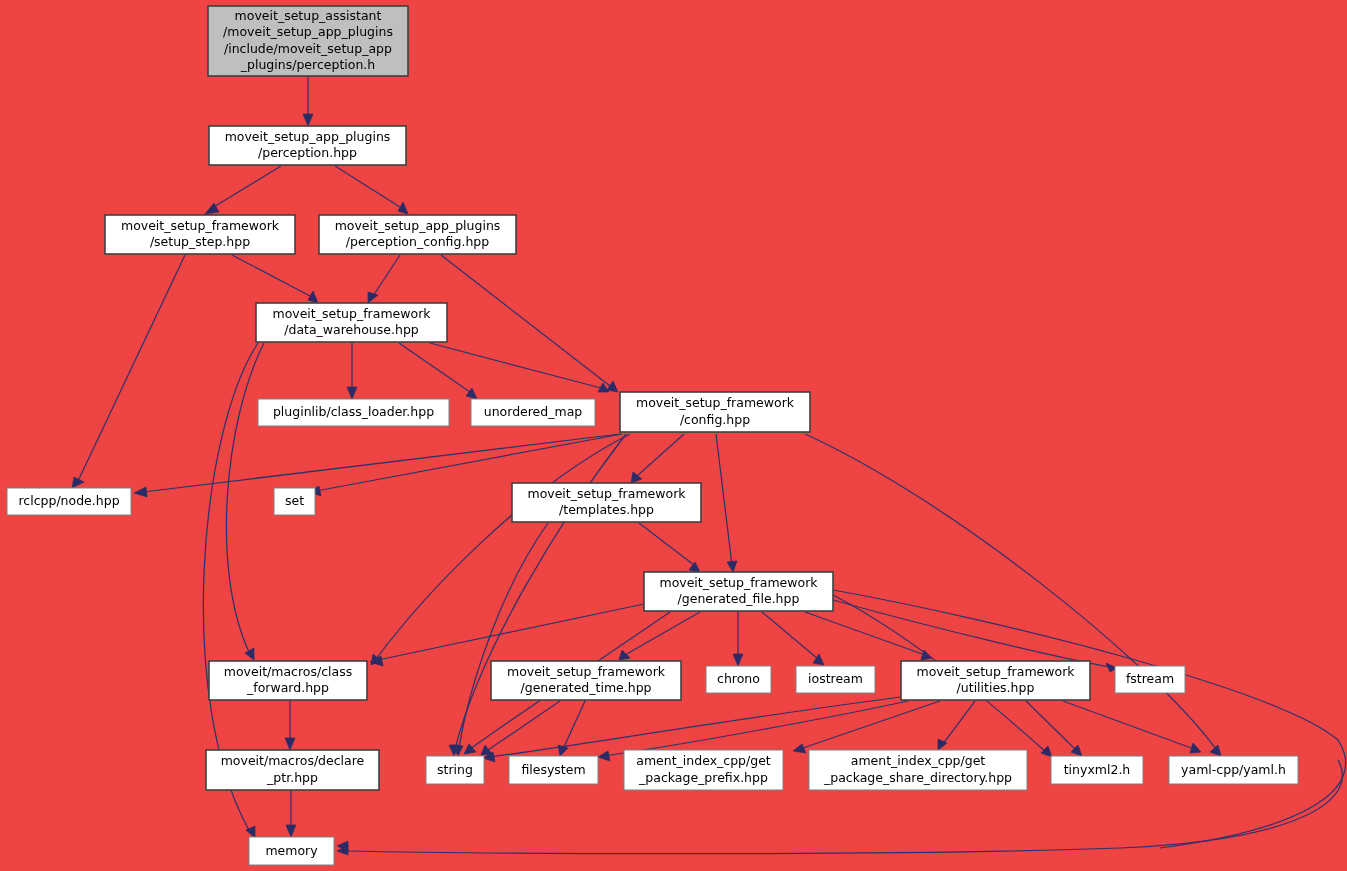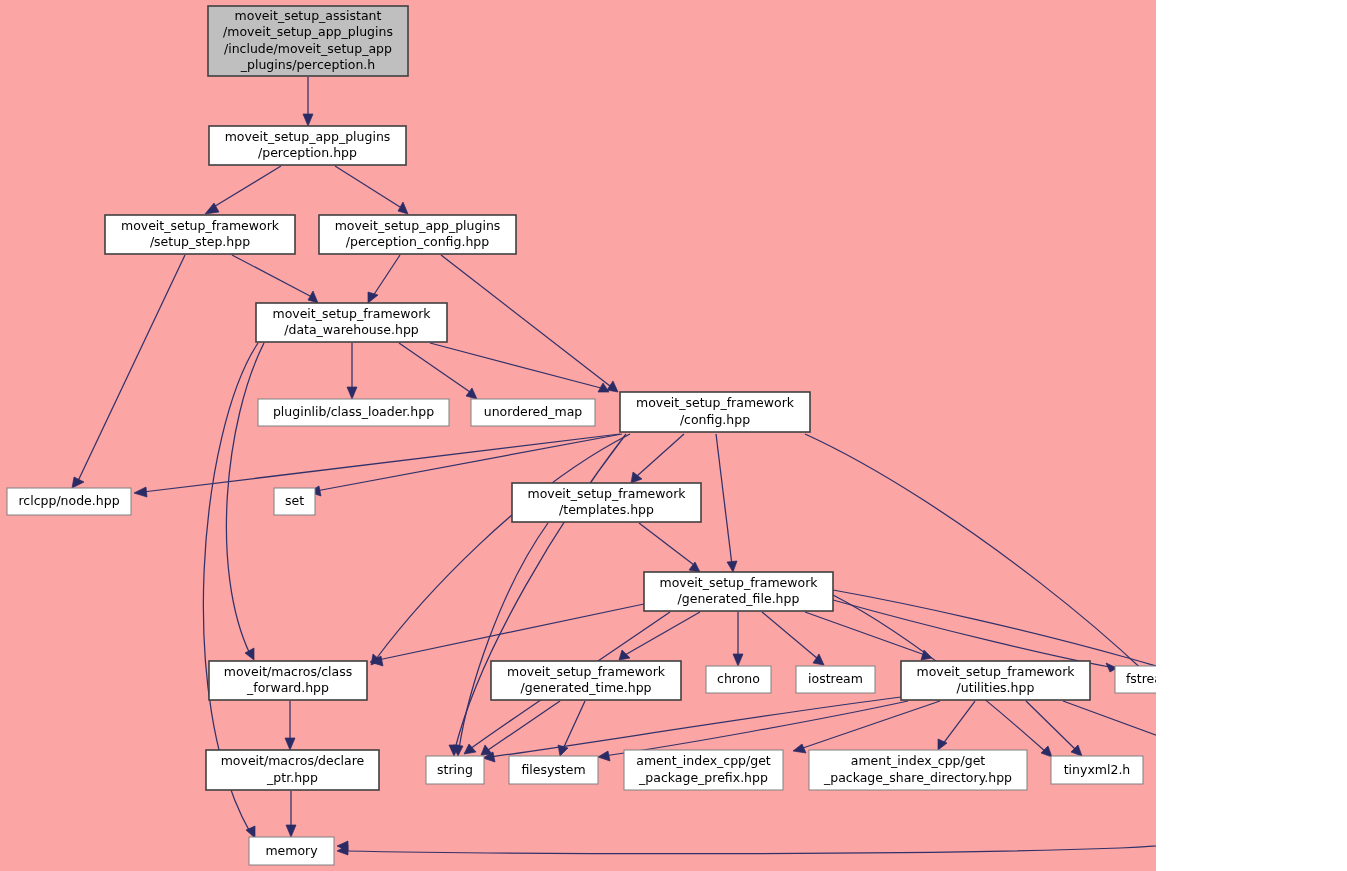--- a/index.html
+++ b/index.html
@@ -2,23 +2,23 @@
 <html><head>
 <meta charset="utf-8">
 <style>
   html, body {
     margin: 0;
     padding: 0;
     background: #ffffff;
   }
   #graph-root {
     position: relative;
-    width: 1156px;
+    width: 1347px;
     height: 871px;
-    background: #fca5a5;
+    background: #ef4444;
     font-family: "DejaVu Sans", "Liberation Sans", sans-serif;
     overflow: hidden;
   }
   #graph-svg {
     position: absolute;
     top: 0;
     left: 0;
     width: 1347px;
     height: 871px;
   }

